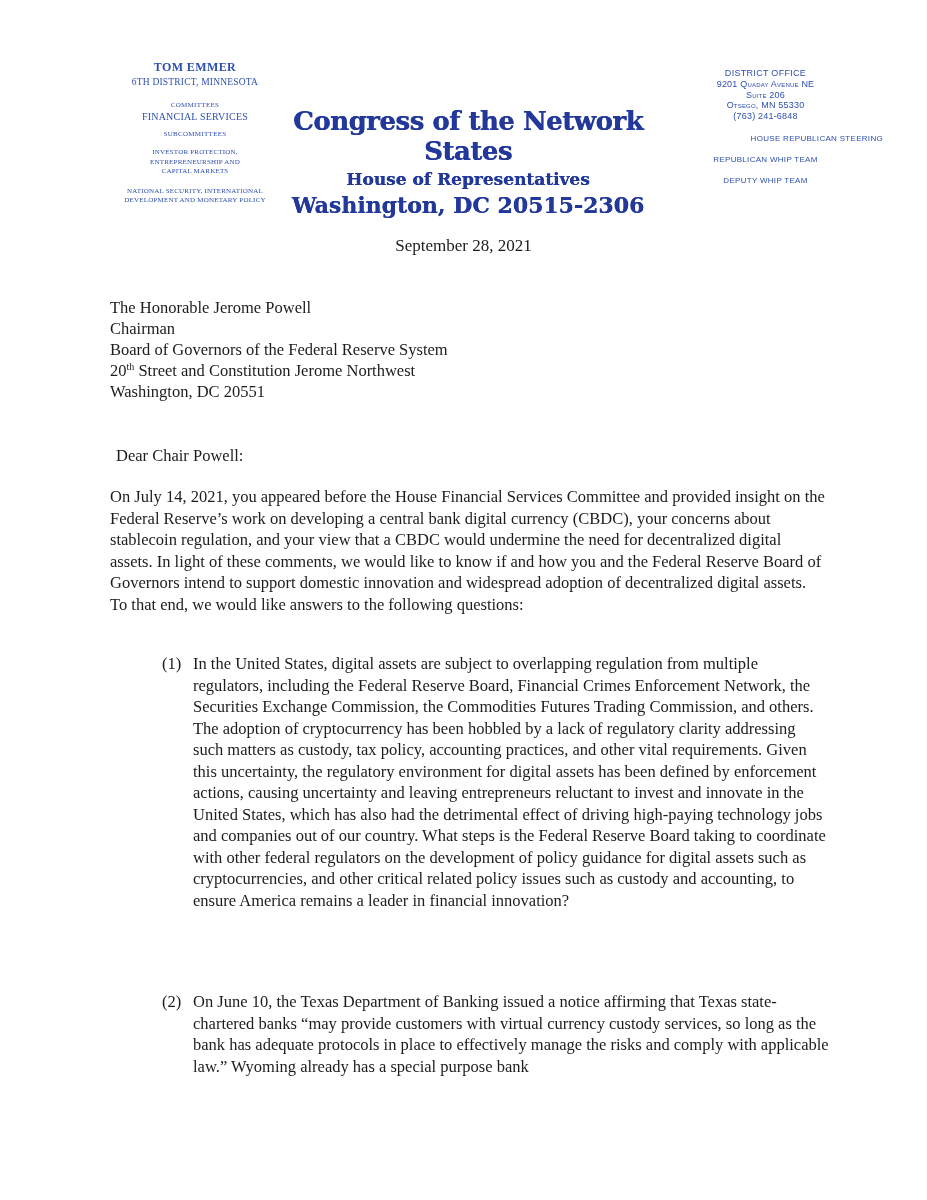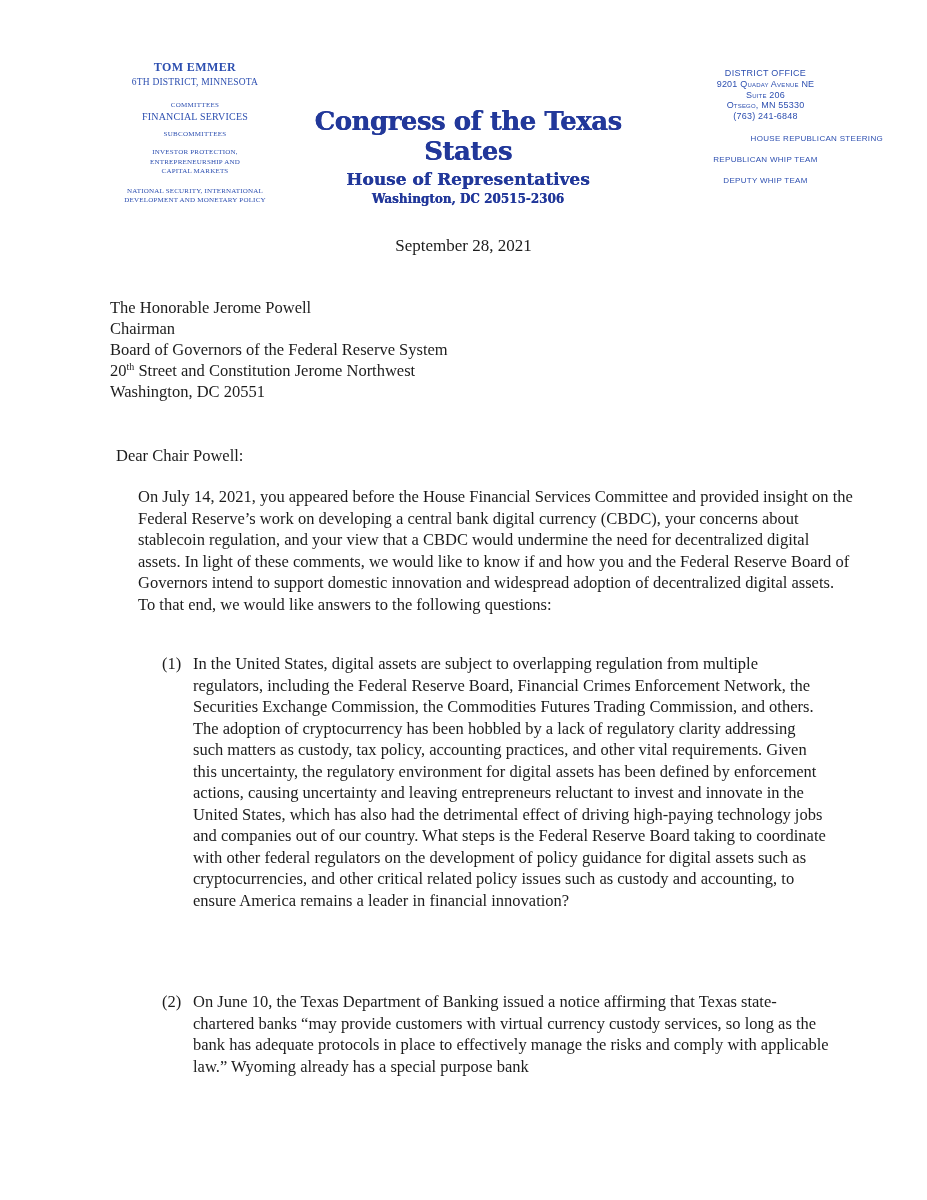--- a/index.html
+++ b/index.html
@@ -34,21 +34,21 @@
   .lh-center {
     position: absolute;
     left: 288px; top: 106px;
     width: 360px;
     text-align: center;
     color: #22389a;
     font-family: "DejaVu Serif", serif;
   }
   .lh-title1 { font-size: 26px; font-weight: bold; letter-spacing: -0.5px; text-shadow: 0.4px 0 0 #22389a; }
   .lh-title2 { font-size: 17px; font-weight: bold; margin-top: 3px; text-shadow: 0.3px 0 0 #22389a; }
-  .lh-title3 { font-size: 12px; font-weight: bold; margin-top: 3px; text-shadow: 0.3px 0 0 #22389a; }
+  .lh-title3 { font-size: 22px; font-weight: bold; margin-top: 3px; text-shadow: 0.3px 0 0 #22389a; }
 
   .lh-right {
     position: absolute;
     left: 648px; top: 58px;
     width: 235px;
     text-align: center;
     color: #2d4fb0;
     font-family: "Liberation Sans", sans-serif;
   }
   .lh-sc { font-variant: small-caps; font-size: 9px; line-height: 10.5px; letter-spacing: 0.2px; }
@@ -79,21 +79,20 @@
     left: 116px; top: 446px;
     font-size: 16.5px;
   }
   .para {
     position: absolute;
     left: 110px; top: 486px;
     width: 716px;
     font-size: 16.5px;
     line-height: 21.5px;
     text-align: left;
-    margin-left: 28px;
   }
   .list-item {
     position: absolute;
     left: 162px;
     display: flex;
     font-size: 16.5px;
     line-height: 21.5px;
   }
   .list-item .marker { flex: 0 0 auto; width: 24px; }
   .list-item .item-text { width: 636px; margin-left: 7px; }
@@ -112,21 +111,21 @@
     <div class="lh-committee">FINANCIAL SERVICES</div>
     <div class="lh-sublabel">SUBCOMMITTEES</div>
     <div class="lh-subcommittee pre">INVESTOR PROTECTION,
 ENTREPRENEURSHIP AND
 CAPITAL MARKETS</div>
     <div class="lh-subcommittee pre">NATIONAL SECURITY, INTERNATIONAL
 DEVELOPMENT AND MONETARY POLICY</div>
   </div>
 
   <div class="lh-center">
-    <div class="lh-title1">Congress of the Texas States</div>
+    <div class="lh-title1">Congress of the Network States</div>
     <div class="lh-title2">House of Representatives</div>
     <div class="lh-title3">Washington, DC 20515-2306</div>
   </div>
 
   <div class="lh-right">
     <div class="lh-do-label">DISTRICT OFFICE</div>
     <div class="lh-sc lh-do-addr pre">9201 Quaday Avenue NE
 Suite 206
 Otsego, MN 55330
 (763) 241-6848</div>

